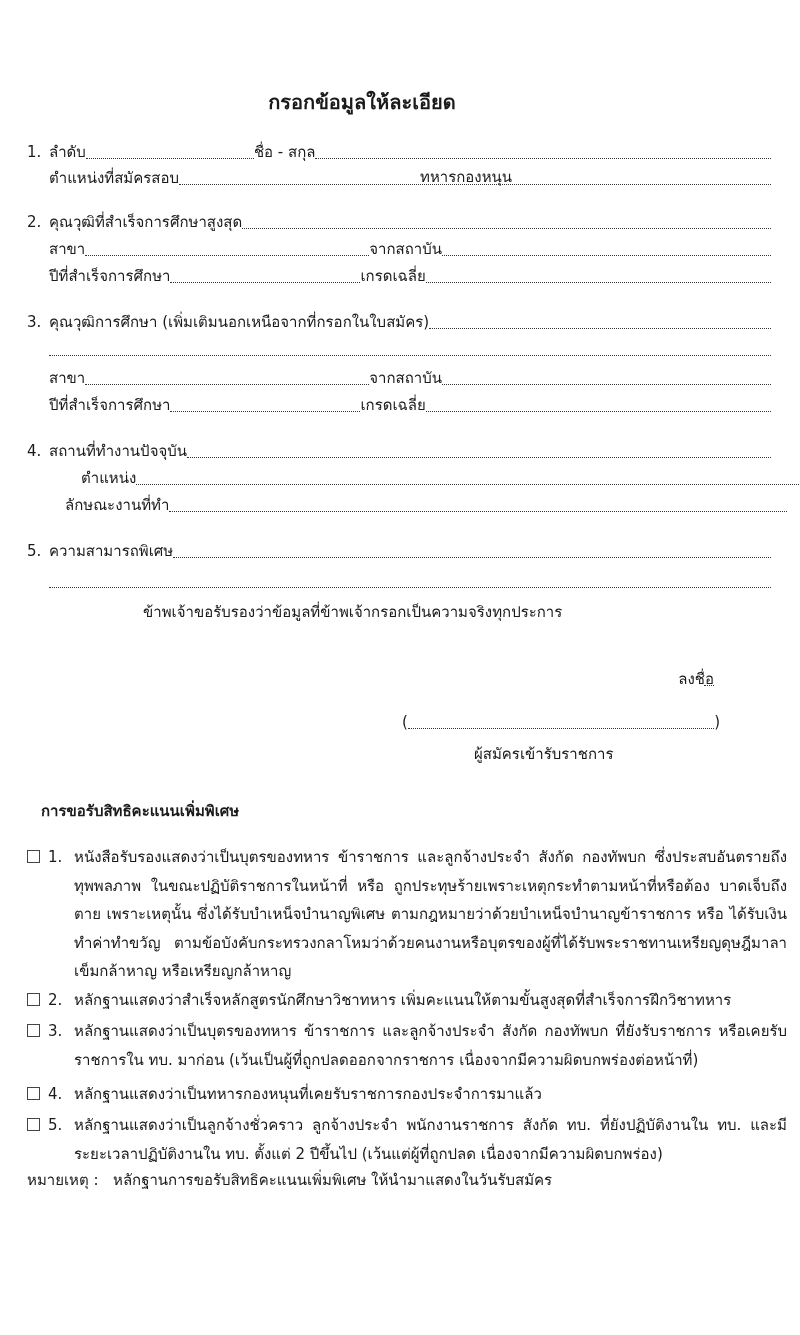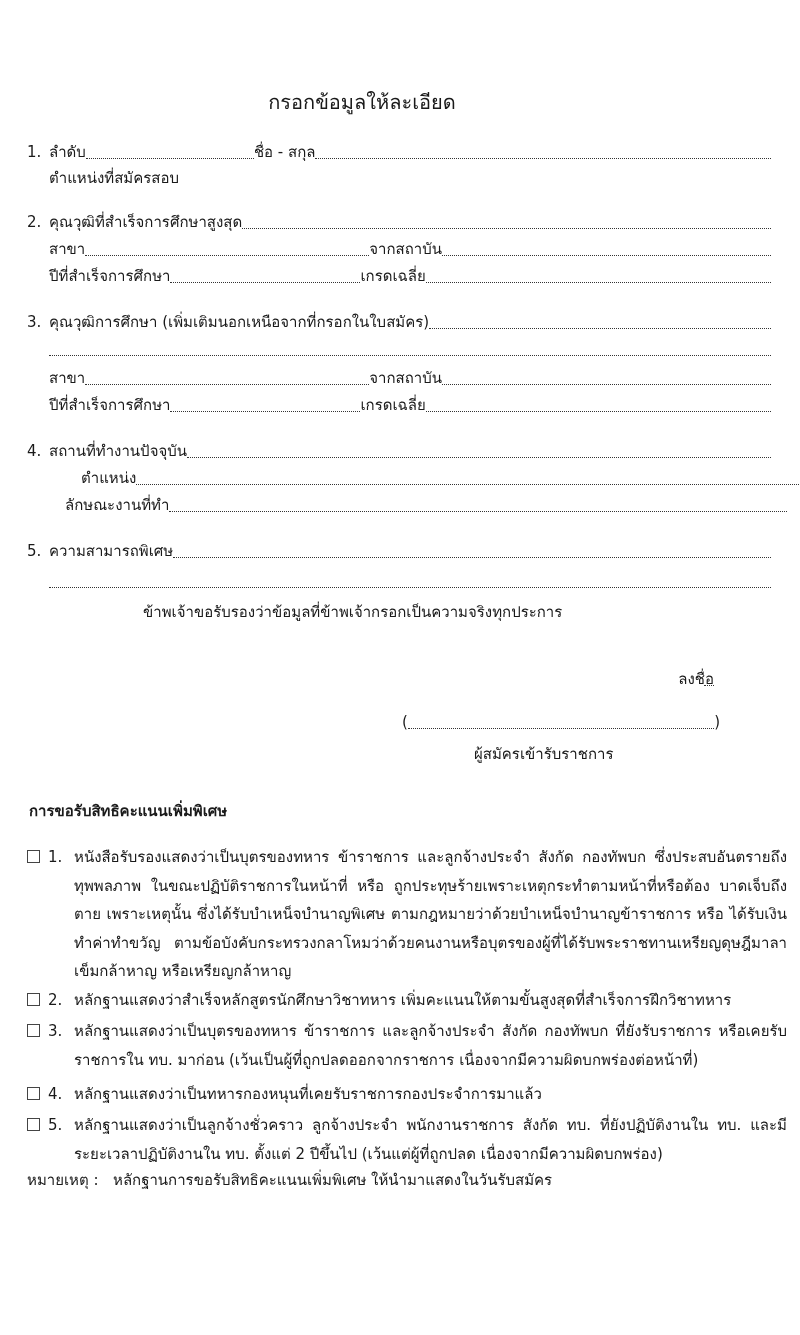--- a/index.html
+++ b/index.html
@@ -13,21 +13,21 @@
       position: relative;
       overflow: hidden;
       color: #1a1a1a;
       font-family: "DejaVu Sans", "Liberation Sans", sans-serif;
       font-size: 15px;
     }
     .abs { position: absolute; white-space: nowrap; }
     .title {
       left: 0; width: 724px; top: 86px;
       text-align: center;
-      font-weight: normal;
+      font-weight: bold;
       font-size: 20px;
     }
     .row {
       position: absolute;
       display: flex;
       align-items: flex-end;
       height: 22px;
       line-height: 22px;
     }
     .num { width: 22px; flex: none; }
@@ -47,21 +47,21 @@
     .fill-value {
       position: absolute;
       bottom: 3px;
       font-size: 15px;
       line-height: 18px;
     }
     .decl { left: 143px; top: 600px; }
     .sign-row { left: 371px; top: 668px; width: 343px; flex-direction: column; }
     .paren-row { left: 402px; top: 711px; width: 318px; }
     .sign-caption { left: 474px; top: 742px; }
-    .section-head { left: 29px; top: 799px; font-weight: bold; font-size: 15px; }
+    .section-head { left: 41px; top: 799px; font-weight: bold; font-size: 15px; }
     .item {
       position: absolute;
       left: 27px;
       width: 760px;
       display: flex;
       font-size: 15px;
       line-height: 28.5px;
     }
     .cb {
       flex: none;
@@ -87,20 +87,23 @@
   <span class="fill" style="flex:0 0 168px;">
       <span class="fill-value"></span>
     </span>
   <span class="label">ชื่อ - สกุล</span>
   <span class="fill">
       <span class="fill-value"></span>
     </span>
 </div>
 <div class="row" style="left:49px; top:167px; width:722px;">
   <span class="label">ตำแหน่งที่สมัครสอบ</span>
+  <span class="fill">
+      <span class="fill-value" style="left:241px;">ทหารกองหนุน</span>
+    </span>
 </div>
 
 <div class="row" style="left:27px; top:211px; width:744px;">
   <span class="num">2.</span>
   <span class="label">คุณวุฒิที่สำเร็จการศึกษาสูงสุด</span>
   <span class="fill">
       <span class="fill-value"></span>
     </span>
 </div>
 <div class="row" style="left:49px; top:238px; width:722px;">

